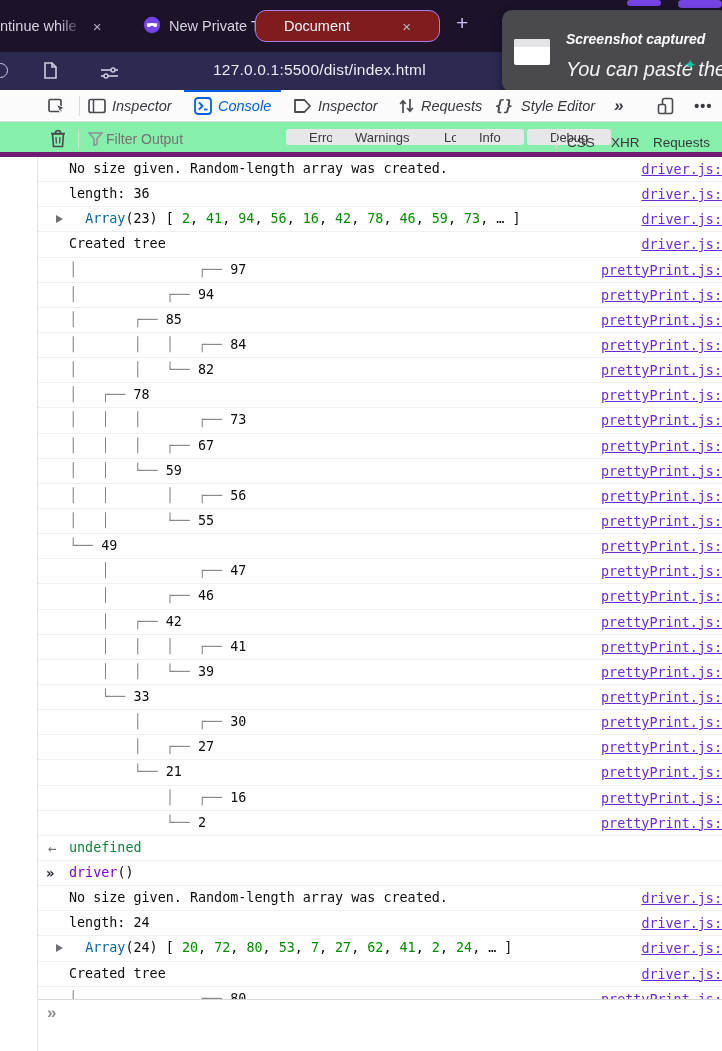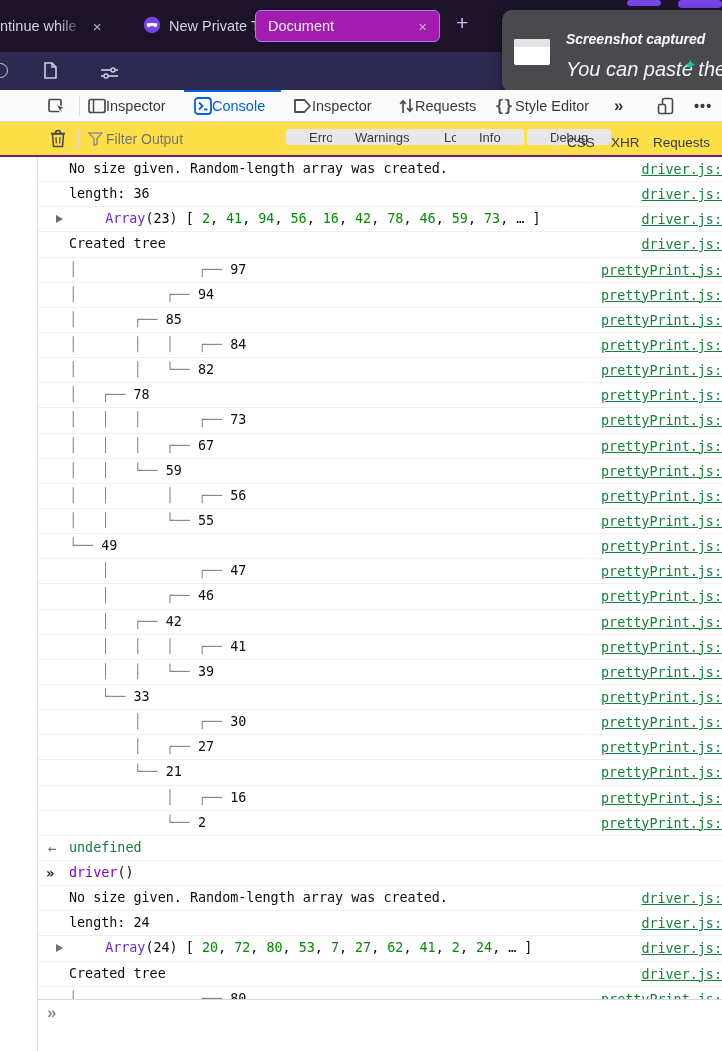--- a/index.html
+++ b/index.html
@@ -9,22 +9,22 @@
 
   
   #tabstrip { position:absolute; left:0; top:0; width:722px; height:52px; background:#1c1329; }
   .blob { position:absolute; background:#7643e5; border-radius:4px; }
   .tab-plain { position:absolute; top:12px; height:28px; display:flex; align-items:center; color:#d6d2e4; font-size:14.5px; }
   .tab-close { color:#b9b4c9; font-size:15px; margin-left:9px; cursor:default; }
   #tab1-label { max-width:84px; overflow:hidden; white-space:nowrap;
     -webkit-mask-image:linear-gradient(90deg,#000 70%,transparent 98%);
     mask-image:linear-gradient(90deg,#000 70%,transparent 98%); }
   #tab-active { position:absolute; left:255px; top:10px; width:185px; height:32px;
-    background:#a21caf; border:1px solid #a77df2; border-radius:6px;
-    display:flex; align-items:center; color:#f4f2fb; font-size:14.5px; padding:0 12px; }
+    background:#7f1d1d; border:1px solid #a77df2; border-radius:11px;
+    display:flex; align-items:center; color:#f4f2fb; font-size:14.5px; padding:0 28px; }
   #tab-active .lbl { flex:1; }
   #newtab-btn { position:absolute; left:456px; top:11px; color:#cbb9f3; font-size:21px; font-weight:300; }
 
   
   #urlbar { position:absolute; left:0; top:52px; width:722px; height:38px; background:#2d2a51; }
   #reload-partial { position:absolute; left:-7px; top:11px; width:15px; height:15px;
     border:1.7px solid #cfcbe2; border-radius:50%; }
   .ubar-icon { position:absolute; top:10px; color:#cfcbe2; }
   #url-text { position:absolute; left:213px; top:9px; color:#eceaf6; font-size:15.5px; letter-spacing:.2px; white-space:nowrap; }
 
@@ -32,51 +32,51 @@
   #notif { position:absolute; left:502px; top:10px; width:228px; height:82px;
     background:#4a4a4e; border-radius:10px; box-shadow:0 3px 10px rgba(0,0,0,.45); overflow:hidden; }
   #notif-thumb { position:absolute; left:12px; top:29px; width:36px; height:26px; background:#fff; border-radius:2px; overflow:hidden; }
   #notif-thumb .stripe { position:absolute; left:0; top:0; right:0; height:8px; background:#e4e4e6; }
   #notif-title { position:absolute; left:64px; top:21px; color:#fbfbfb; font-size:14px; font-weight:bold; font-style:italic; white-space:nowrap; }
   #notif-body { position:absolute; left:64px; top:48px; color:#f4f4f4; font-size:20px; font-style:italic; white-space:nowrap; }
   #notif-spark { position:absolute; left:182px; top:46px; color:#17c3a0; font-size:15px; }
 
   
   #dtbar { position:absolute; left:0; top:90px; width:722px; height:32px; background:#fbfbfc; border-bottom:1px solid #dedee2; }
-  .dt-item { position:absolute; top:0; height:31px; display:flex; align-items:center; 
-    color:#38383d; font-size:14.5px; white-space:nowrap; cursor:default; }
+  .dt-item { position:absolute; top:0; height:31px; display:flex; align-items:center; gap:6px;
+    color:#38383d; font-size:14.5px; white-space:nowrap; cursor:default;font-style:italic; }
   .dt-item.active { color:#0060df; }
   #console-overline { position:absolute; left:184px; top:0; width:97px; height:2px; background:#0060df; }
   .vsep { position:absolute; top:6px; width:1px; height:20px; background:#dcdce0; }
   .dticon svg { display:block; }
 
   
-  #filterbar { position:absolute; left:0; top:122px; width:722px; height:35px; background:#fde047; border-bottom:2px solid #701a75; }
+  #filterbar { position:absolute; left:0; top:122px; width:722px; height:35px; background:#86efac; border-bottom:5px solid #701a75; }
   #filter-placeholder { position:absolute; left:106px; top:9px; color:#737373; font-size:14px; }
   .pill { position:absolute; top:7px; height:16px; background:#e7e7ea; border-radius:3px;
     color:#38383d; font-size:13px; display:flex; align-items:center; padding:0 23px; }
   .cat { position:absolute; top:13px; color:#38383d; font-size:13.5px; }
 
   
   #console { position:absolute; left:0; top:157px; width:722px; height:842px; overflow:hidden; background:#fff; }
   #console::before { content:""; position:absolute; left:37px; top:0; bottom:0; width:1px; background:#e3e3e6; z-index:2; }
   .row { height:25.15px; border-bottom:1px solid #efeff1; position:relative;
     margin-left:37px; padding-left:32px; white-space:pre;
     font-family:"DejaVu Sans Mono", monospace; font-size:13.4px; line-height:24px; color:#0c0c0d; }
   .prefix { color:#868686; }
   .val { color:#0c0c0d; }
-  .blue { color:#6d28d9;margin-left:20px; }
+  .blue { color:#0369a1; }
   .green { color:#058b00; }
   .gray { color:#15803d; }
   .purple { color:#8000d7; }
   .tri { position:absolute; left:19px; top:8px; width:0; height:0;
     border-left:7px solid #6f6f73; border-top:4.5px solid transparent; border-bottom:4.5px solid transparent; }
   .ric { position:absolute; left:11px; top:0; color:#737373; font-size:14px; }
   .eic { position:absolute; left:9px; top:0; color:#20202a; font-size:14px; font-weight:bold; }
-  .srclink { position:absolute; right:0; top:0; line-height:25px; color:#15803d; text-decoration:underline;
+  .srclink { position:absolute; right:0; top:0; line-height:25px; color:#6d28d9; text-decoration:underline;
     font-family:"DejaVu Sans Mono", monospace; font-size:13.4px; }
 
   
   #input-area { position:absolute; left:0; top:999px; width:722px; height:52px; background:#fff; }
   #input-area .topline { position:absolute; left:37px; right:0; top:0; height:1px; background:#d7d7db; }
   #input-area .leftline { position:absolute; left:37px; top:0; bottom:0; width:1px; background:#e3e3e6; }
   #prompt { position:absolute; left:47px; top:4px; color:#8f8f96; font-size:17px; font-weight:bold; }
 </style>
 </head>
 <body>
@@ -118,20 +118,21 @@
       </svg>
   </span>
   <span class="ubar-icon" style="left:101px;top:13px;">
     <svg width="17" height="12" viewBox="0 0 17 12">
         <line x1="0" y1="3" x2="17" y2="3" stroke="#cfcbe2" stroke-width="1.6"></line>
         <line x1="0" y1="9" x2="17" y2="9" stroke="#cfcbe2" stroke-width="1.6"></line>
         <circle cx="12" cy="3" r="2" fill="#2d2a51" stroke="#cfcbe2" stroke-width="1.4"></circle>
         <circle cx="5" cy="9" r="2" fill="#2d2a51" stroke="#cfcbe2" stroke-width="1.4"></circle>
       </svg>
   </span>
+  <span id="url-text">127.0.0.1:5500/dist/index.html</span>
 </div>
 
 <div id="notif">
   <div id="notif-thumb">
       <div class="stripe"></div>
     </div>
   <div id="notif-title">Screenshot captured</div>
   <div id="notif-body">You can paste the imag</div>
   <div id="notif-spark">✦</div>
 </div>

